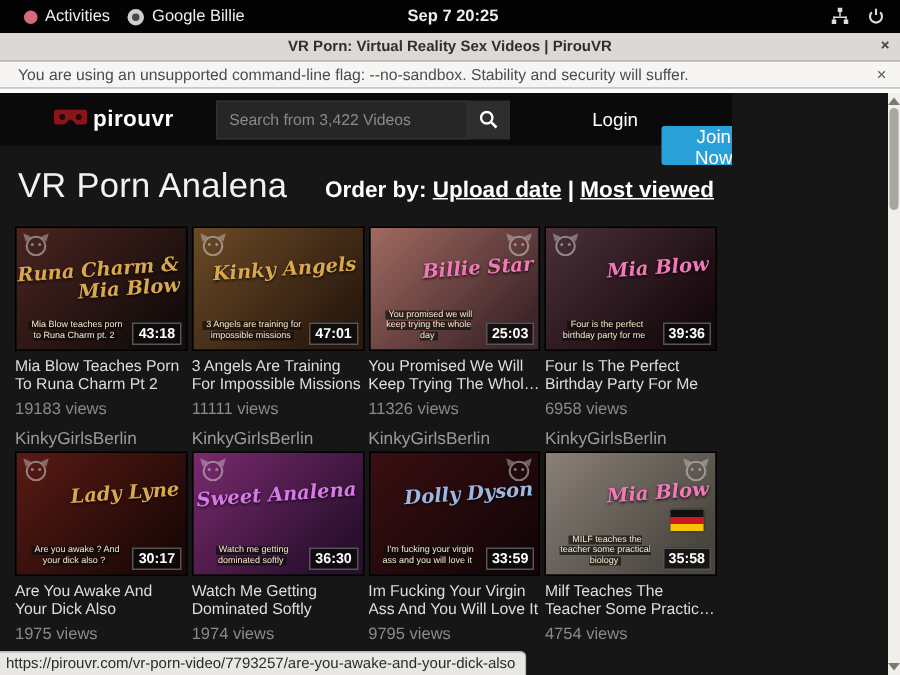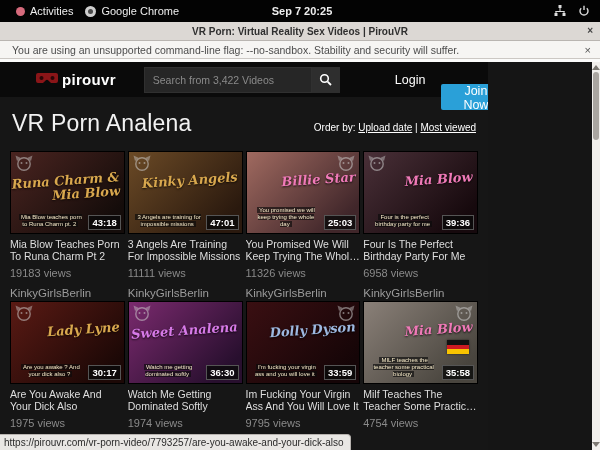--- a/index.html
+++ b/index.html
@@ -50,21 +50,21 @@
 
   
   .nav{height:22px;background:#1d1d1d;display:flex;border-top:1px solid #000;}
   .nav-item{flex:1;display:flex;align-items:center;justify-content:center;color:#b5b5b5;
     font-size:10.5px;font-weight:bold;border-right:1px solid #0c0c0c;border-left:1px solid #2a2a2a;cursor:pointer;}
 
   
   .content{padding:0 10px;}
   .titlerow{display:flex;align-items:baseline;margin:13px 2px 14px 2px;}
   .page-title{color:#f2f2f2;font-size:23px;font-weight:400;letter-spacing:.2px;}
-  .orderby{margin-left:auto;color:#fff;font-size:10px;font-weight:normal;}
+  .orderby{margin-left:auto;color:#fff;font-size:15px;font-weight:bold;}
   .orderby a{color:#fff;text-decoration:underline;cursor:pointer;}
 
   .grid{display:grid;grid-template-columns:repeat(4,1fr);column-gap:3px;row-gap:2px;}
   .card{cursor:pointer;}
   .thumb{position:relative;height:81px;border:1px solid #000;overflow:hidden;}
   .mask-logo{position:absolute;top:3px;opacity:.55;}
   .mask-left{left:4px;} .mask-right{right:4px;}
   .overlay-name{position:absolute;top:22px;left:0;right:4px;text-align:right;
     font-family:"DejaVu Serif","Liberation Serif",serif;font-style:italic;font-weight:bold;
     font-size:13px;line-height:14px;transform:rotate(-4deg);text-shadow:0 1px 2px rgba(0,0,0,.8);}
@@ -96,21 +96,21 @@
 <body>
 
 <div class="gnome-bar">
   <div class="gb-left">
     <div class="gb-item">
       <span class="dot-ind"></span>
       <span>Activities</span>
     </div>
     <div class="gb-item">
       <span class="chrome-mini"></span>
-      <span>Google Chrome</span>
+      <span>Google Billie</span>
     </div>
   </div>
   <div class="gb-clock">Sep 7 20:25</div>
   <div class="gb-right">
     <span>
       <svg width="12" height="12" viewBox="0 0 12 12">
           <g fill="#ddd">
             <rect x="4.5" y="0" width="3" height="3"></rect>
             <rect x="0.5" y="8" width="3" height="3"></rect>
             <rect x="8.5" y="8" width="3" height="3"></rect>

